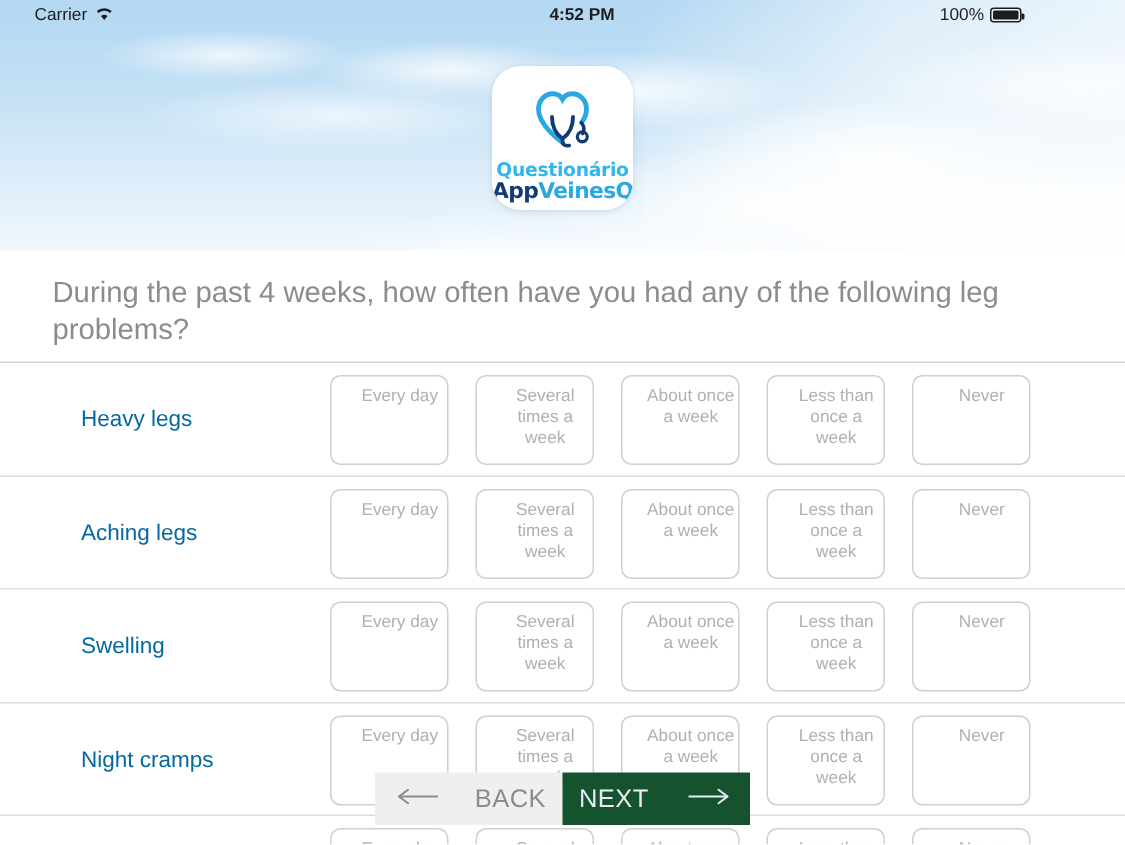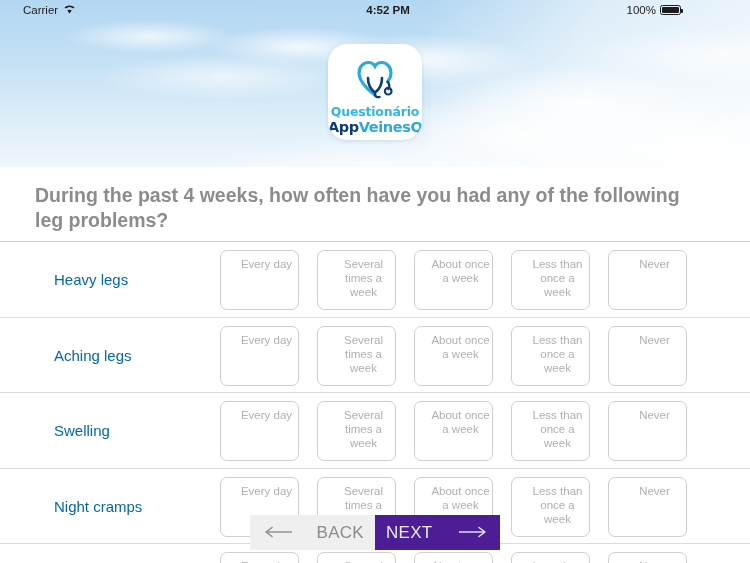--- a/index.html
+++ b/index.html
@@ -63,21 +63,21 @@
     font-family:"DejaVu Sans", sans-serif; font-weight:bold; font-size:12.5px;
     color:#33b6e5; letter-spacing:-0.2px; display:block;
   }
   .logo-l2 { display:block; font-family:"DejaVu Sans", sans-serif; font-weight:bold; font-size:14.5px; letter-spacing:-0.4px; margin-top:1px;}
   .logo-app { color:#123c78; }
   .logo-veines { color:#2aa8e0; }
 
   
   .question {
     position:absolute; left:35px; top:183px; width:650px;
-    font-size:19.5px; line-height:25px; color:#8c8c8c; font-weight:bold;
+    font-size:19.5px; line-height:25px; color:#8c8c8c; font-weight:normal;
   }
 
   
   .table { position:absolute; left:0; top:241px; width:750px; }
   .row { position:relative; height:75.5px; border-top:1px solid #dcdcdc; }
   .row:first-child { border-top:1px solid #d2d2d2; }
   .row-inner { position:absolute; left:50px; right:44px; top:0; bottom:0; }
   .row-label {
     position:absolute; left:4px; top:0; height:75.5px; display:flex; align-items:center;
     font-size:15px; color:#0369a1;
@@ -92,21 +92,21 @@
   
   .navbar {
     position:absolute; left:250px; top:515px; width:250px; height:35px;
     display:flex; z-index:20;
   }
   .nav-back {
     flex:0 0 125px; background:#efefef; display:flex; align-items:center;
     justify-content:space-between; padding:0 11px 0 14px;
   }
   .nav-next {
-    flex:0 0 125px; background:#4c1d95; display:flex; align-items:center;
+    flex:0 0 125px; background:#14532d; display:flex; align-items:center;
     justify-content:space-between; padding:0 13px 0 11px;
   }
   .nav-label-back { font-size:17px; color:#8b8b8b; letter-spacing:0.3px; }
   .nav-label-next { font-size:17px; color:#e8ecf6; letter-spacing:0.3px; }
   .arrow { display:block; }
 </style>
 </head>
 <body>
 
 <div id="app">

